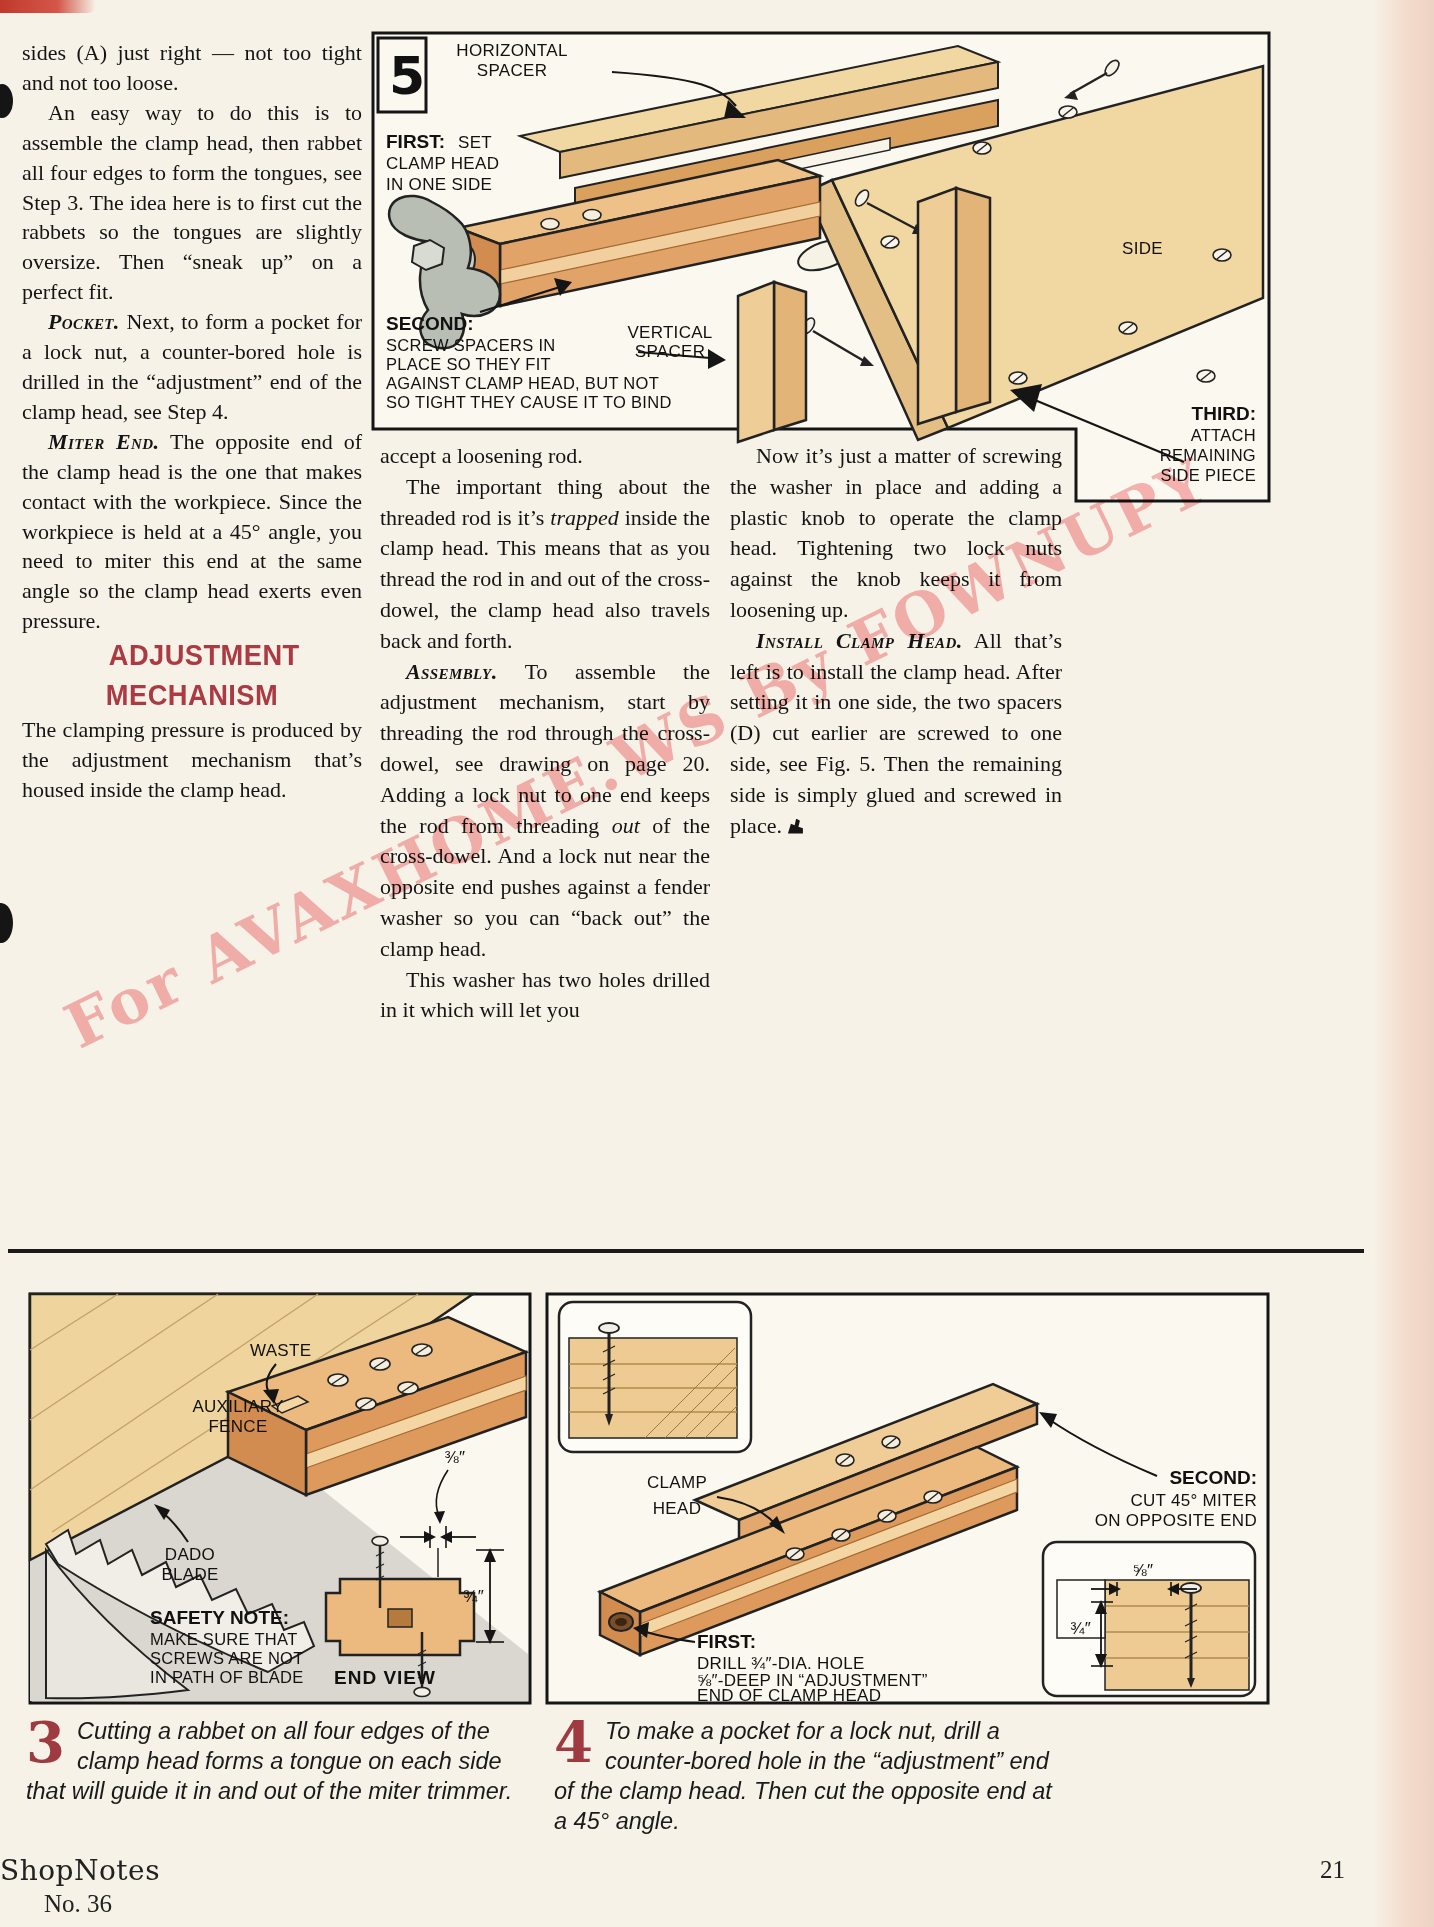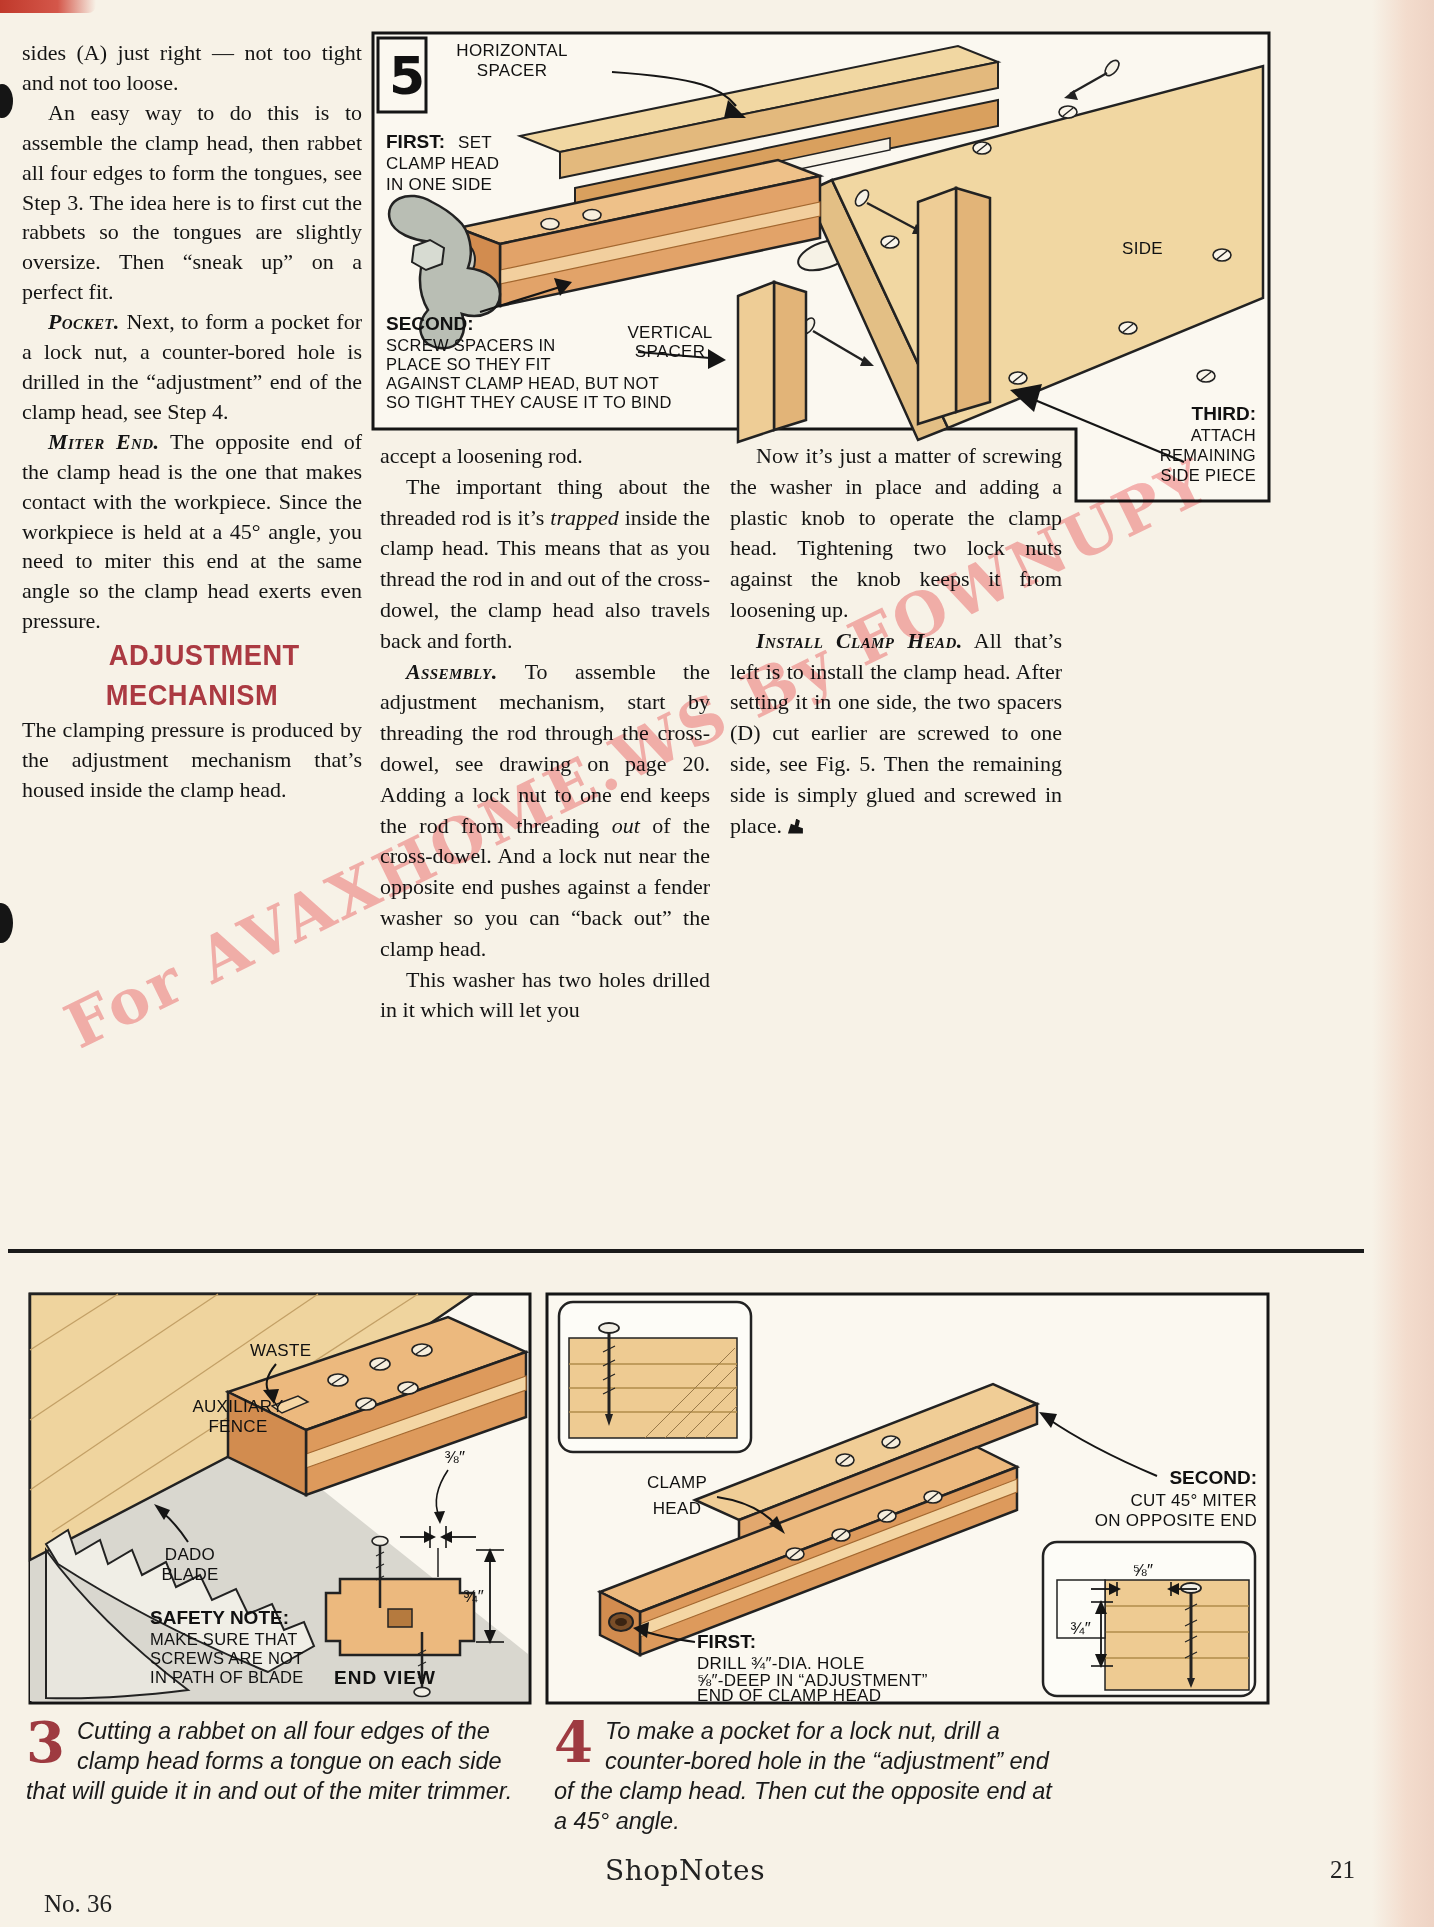--- a/index.html
+++ b/index.html
@@ -38,23 +38,23 @@
         font-size:62px;letter-spacing:3px;color:rgba(242,122,128,.55);white-space:nowrap;
         pointer-events:none;mix-blend-mode:multiply;}
 
   .caption{position:absolute;font-family:"Liberation Sans",sans-serif;font-style:italic;
         font-size:23.5px;line-height:1.28;color:#1a1a1a;}
   .capnum{float:left;font-family:"DejaVu Serif",serif;font-style:normal;font-weight:700;
         font-size:56px;line-height:.82;color:#9e3a40;margin:4px 12px 0 0;}
 
   .footer{position:absolute;font-size:25px;color:#222;}
   .f-left{left:44px;top:1856px;margin-top:34px;}
-  .f-center{left:0;top:1854px;width:1370px;text-align:center;font-family:"DejaVu Serif",serif;
+  .f-center{left:0;top:1854px;width:1370px;text-align:left;font-family:"DejaVu Serif",serif;
         font-size:28px;letter-spacing:.5px;}
-  .f-right{left:1320px;top:1856px;margin-left:10px;}
+  .f-right{left:1320px;top:1856px;}
 </style>
 </head>
 <body>
 
 <div class="page">
   <div class="corner-red"></div>
   <div class="edge-mark m1"></div>
   <div class="edge-mark m2"></div>
   <div class="edge-right"></div>
 

